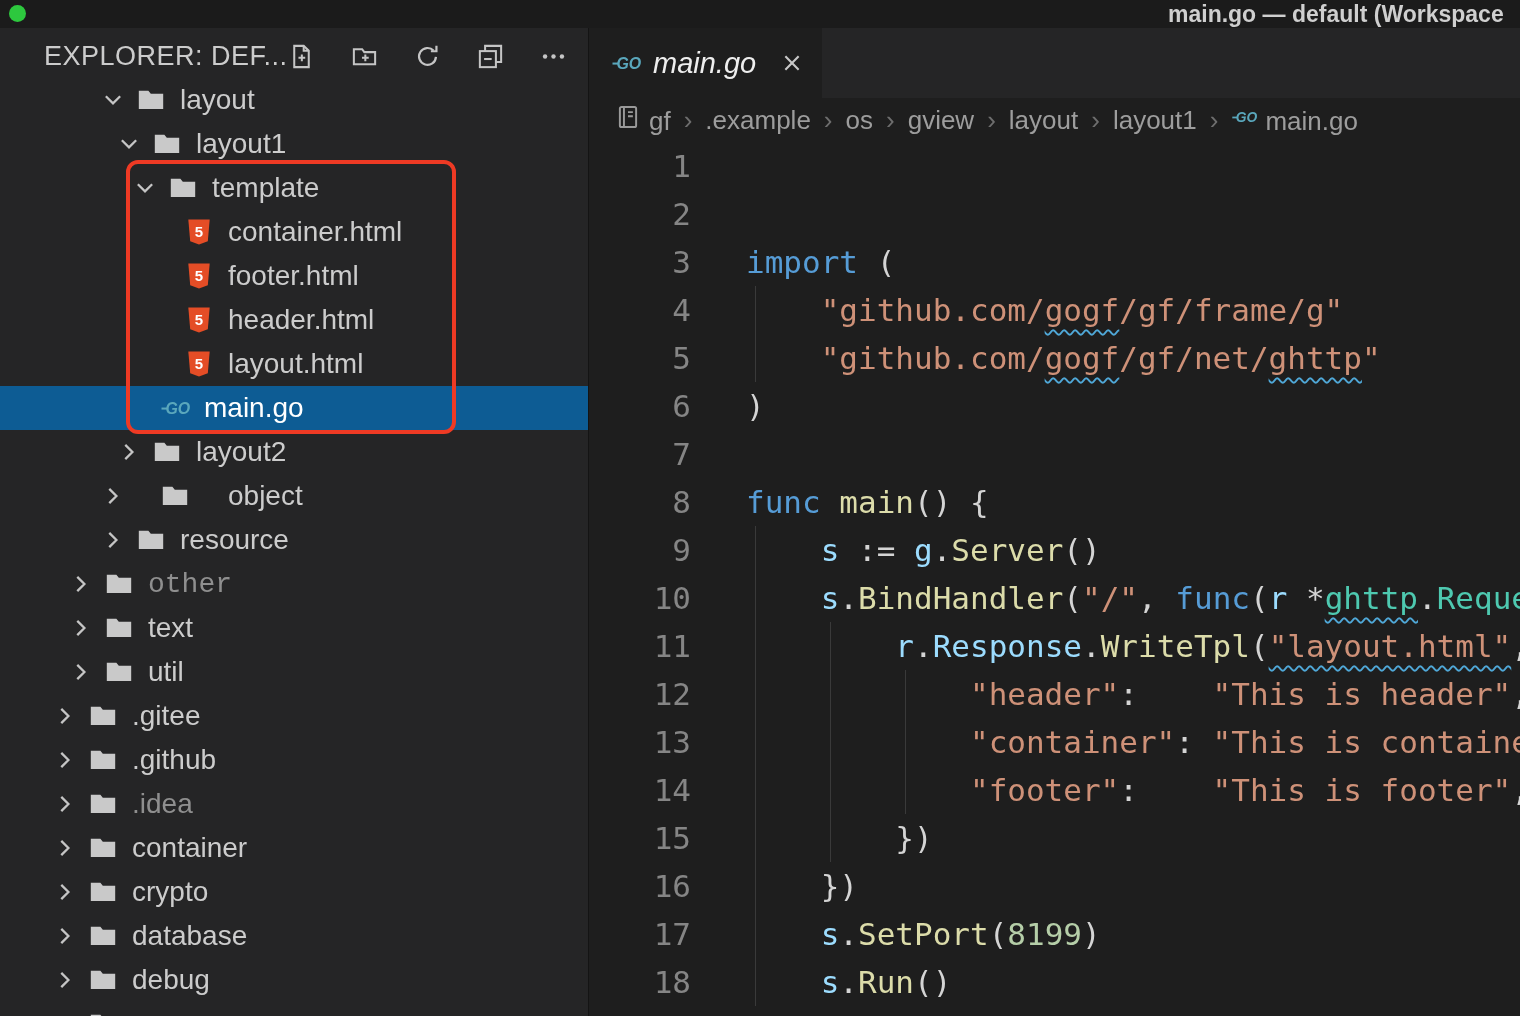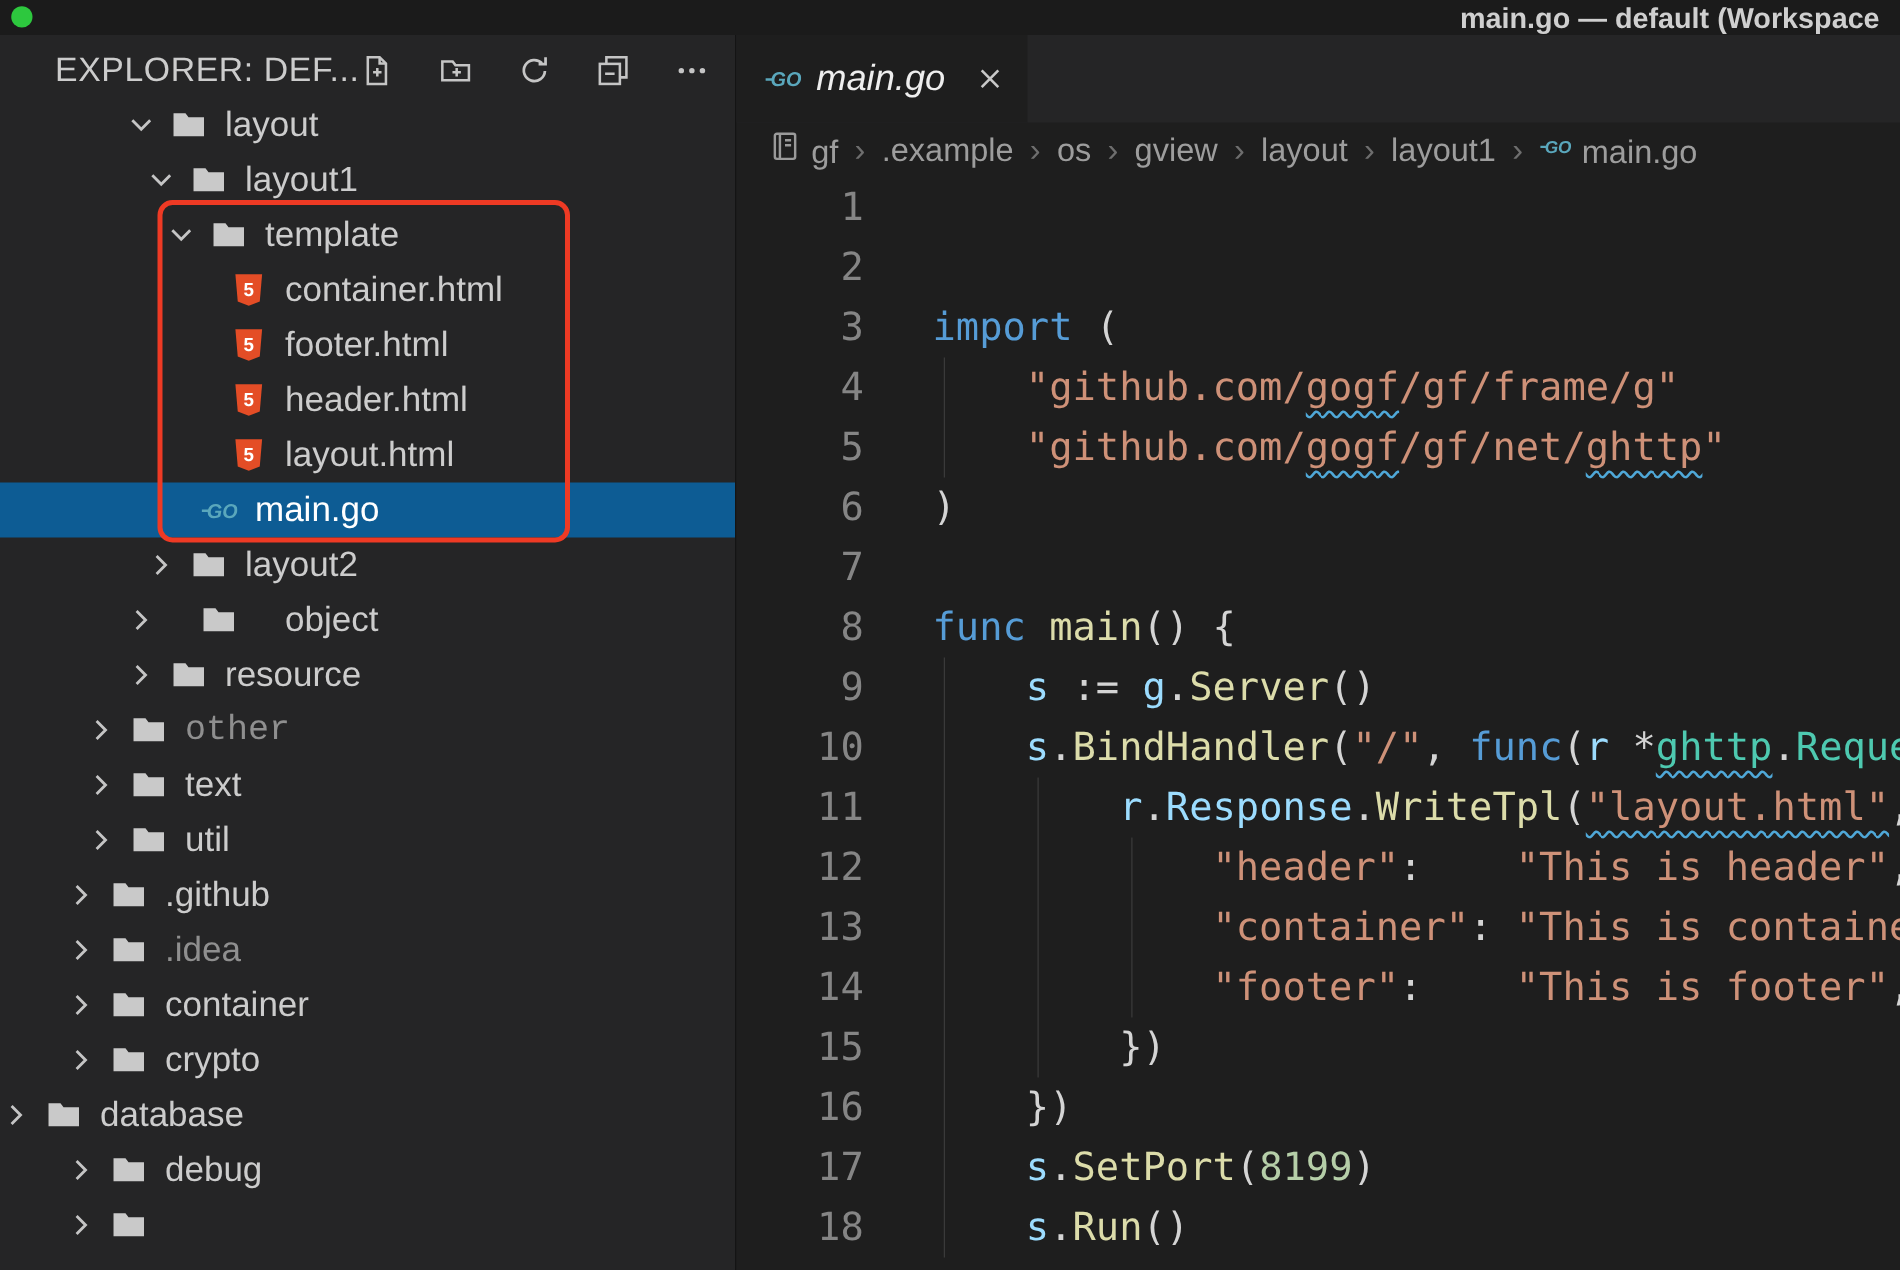--- a/index.html
+++ b/index.html
@@ -244,20 +244,33 @@
           <span class="chev">
             <svg viewBox="0 0 16 16" fill="none" stroke="currentColor" stroke-width="1.4">
               <path d="M5.7 3.6 10.1 8l-4.4 4.4"></path>
             </svg>
           </span>
           <span class="ficon">
             <svg viewBox="0 0 16 16">
               <path fill="currentColor" d="M1.5 3h5.1l1.3 1.7h6.6v8.1H1.5z"></path>
             </svg>
           </span>
+          <span class="tlabel">.gitee</span>
+        </div>
+        <div class="trow" style="padding-left: 52px;">
+          <span class="chev">
+            <svg viewBox="0 0 16 16" fill="none" stroke="currentColor" stroke-width="1.4">
+              <path d="M5.7 3.6 10.1 8l-4.4 4.4"></path>
+            </svg>
+          </span>
+          <span class="ficon">
+            <svg viewBox="0 0 16 16">
+              <path fill="currentColor" d="M1.5 3h5.1l1.3 1.7h6.6v8.1H1.5z"></path>
+            </svg>
+          </span>
           <span class="tlabel">.github</span>
         </div>
         <div class="trow dim" style="padding-left: 52px;">
           <span class="chev">
             <svg viewBox="0 0 16 16" fill="none" stroke="currentColor" stroke-width="1.4">
               <path d="M5.7 3.6 10.1 8l-4.4 4.4"></path>
             </svg>
           </span>
           <span class="ficon">
             <svg viewBox="0 0 16 16">
@@ -285,21 +298,21 @@
               <path d="M5.7 3.6 10.1 8l-4.4 4.4"></path>
             </svg>
           </span>
           <span class="ficon">
             <svg viewBox="0 0 16 16">
               <path fill="currentColor" d="M1.5 3h5.1l1.3 1.7h6.6v8.1H1.5z"></path>
             </svg>
           </span>
           <span class="tlabel">crypto</span>
         </div>
-        <div class="trow" style="">
+        <div class="trow" style="padding-left: 52px;">
           <span class="chev">
             <svg viewBox="0 0 16 16" fill="none" stroke="currentColor" stroke-width="1.4">
               <path d="M5.7 3.6 10.1 8l-4.4 4.4"></path>
             </svg>
           </span>
           <span class="ficon">
             <svg viewBox="0 0 16 16">
               <path fill="currentColor" d="M1.5 3h5.1l1.3 1.7h6.6v8.1H1.5z"></path>
             </svg>
           </span>

